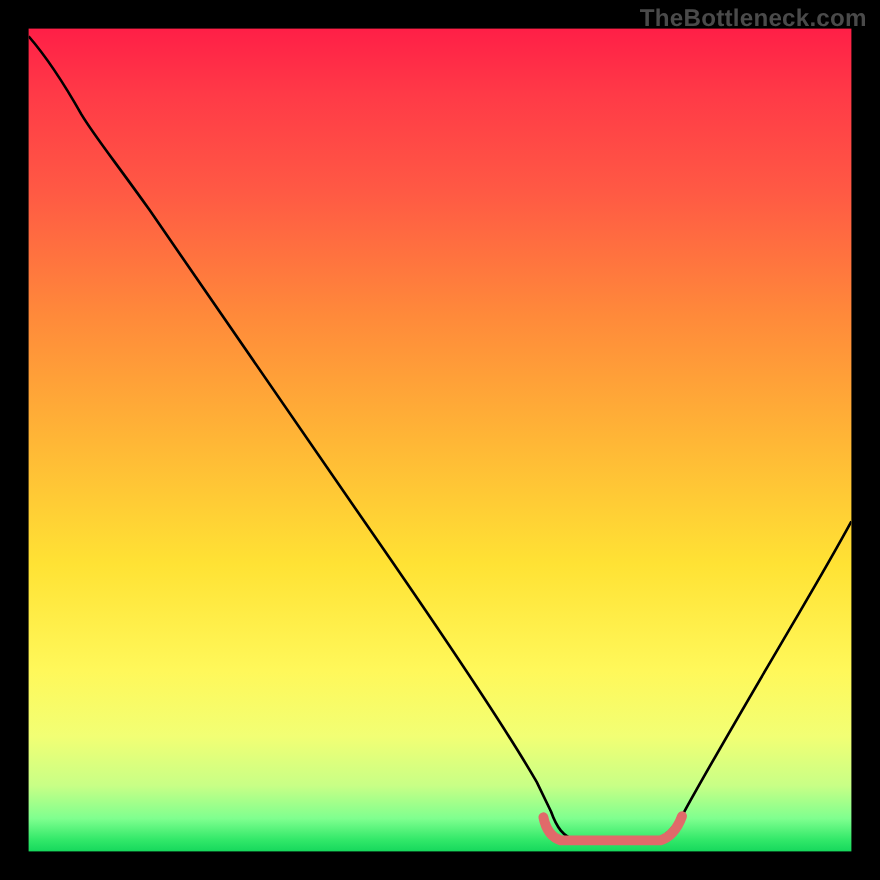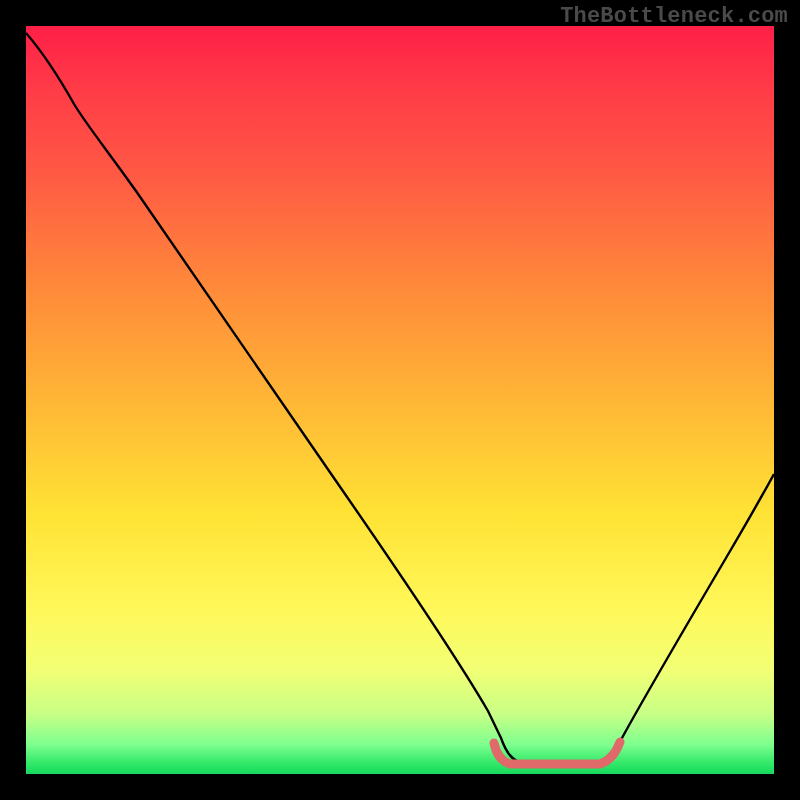--- a/index.html
+++ b/index.html
@@ -54,21 +54,20 @@
     top: 0;
   }
   .watermark {
     position: absolute;
     top: 4px;
     right: 12px;
     color: #4a4a4a;
     font-size: 22px;
     font-weight: 600;
     letter-spacing: 0.2px;
-    font-family: Liberation Mono, monospace;
   }
 </style>
 </head>
 <body>
 
 <div class="frame">
   <div class="plot-area">
     <div class="gradient"></div>
 
     <svg class="curve-svg" width="748" height="748" viewBox="0 0 748 748">

